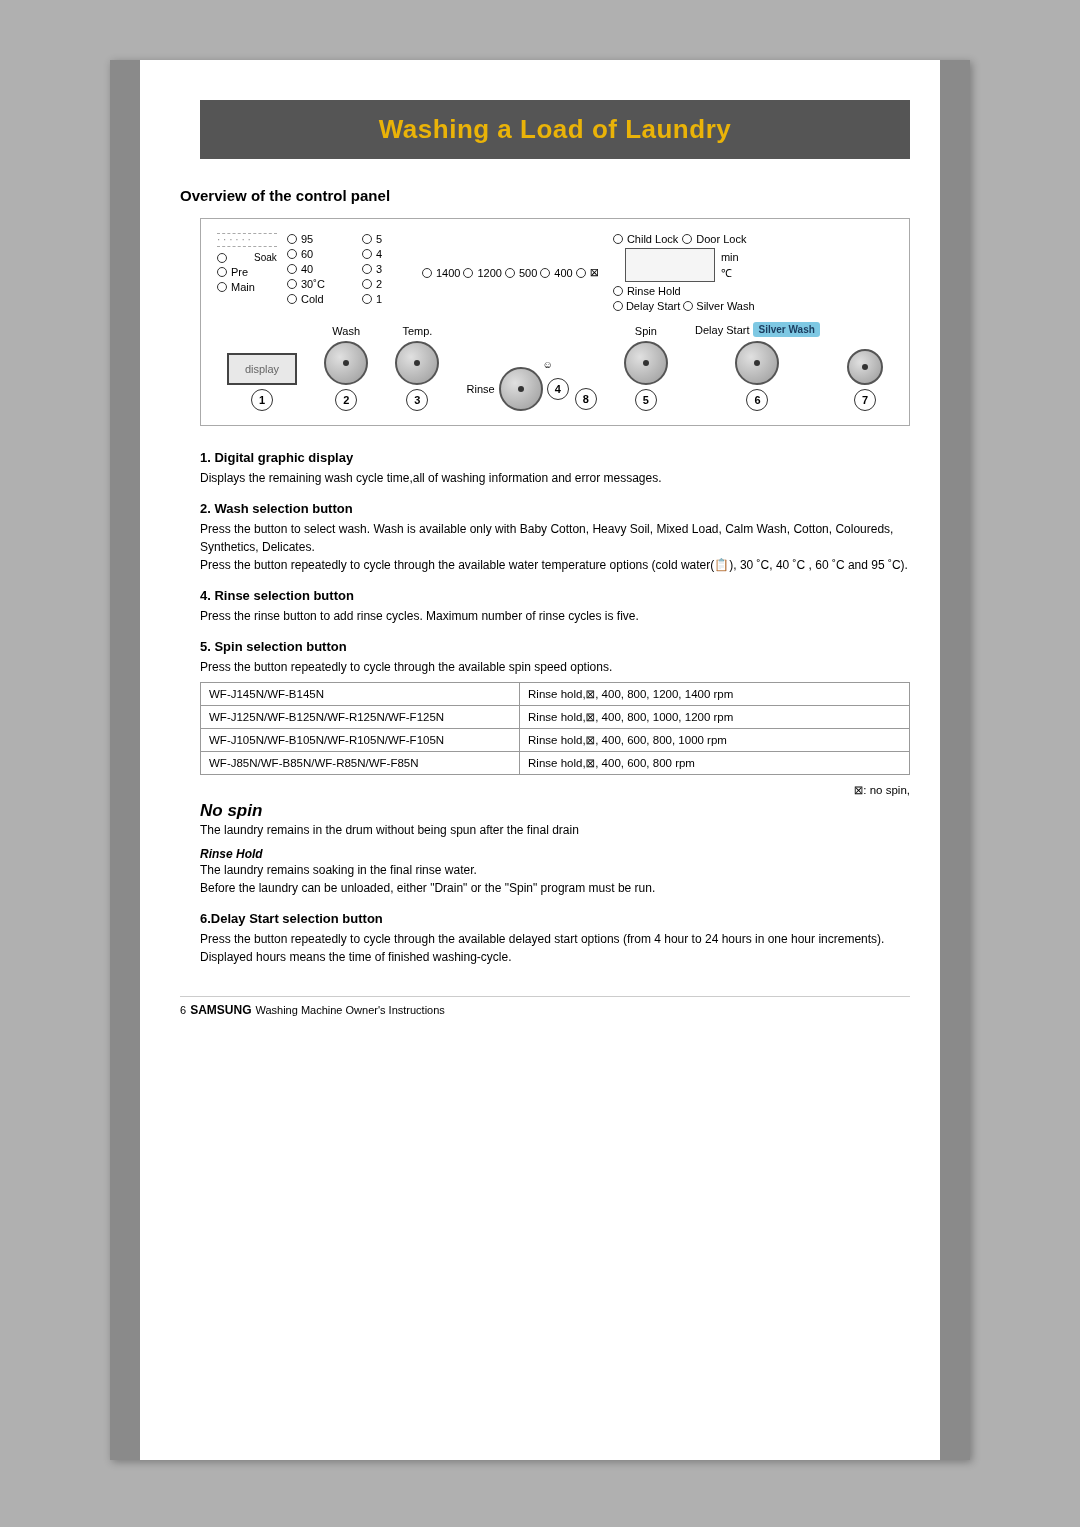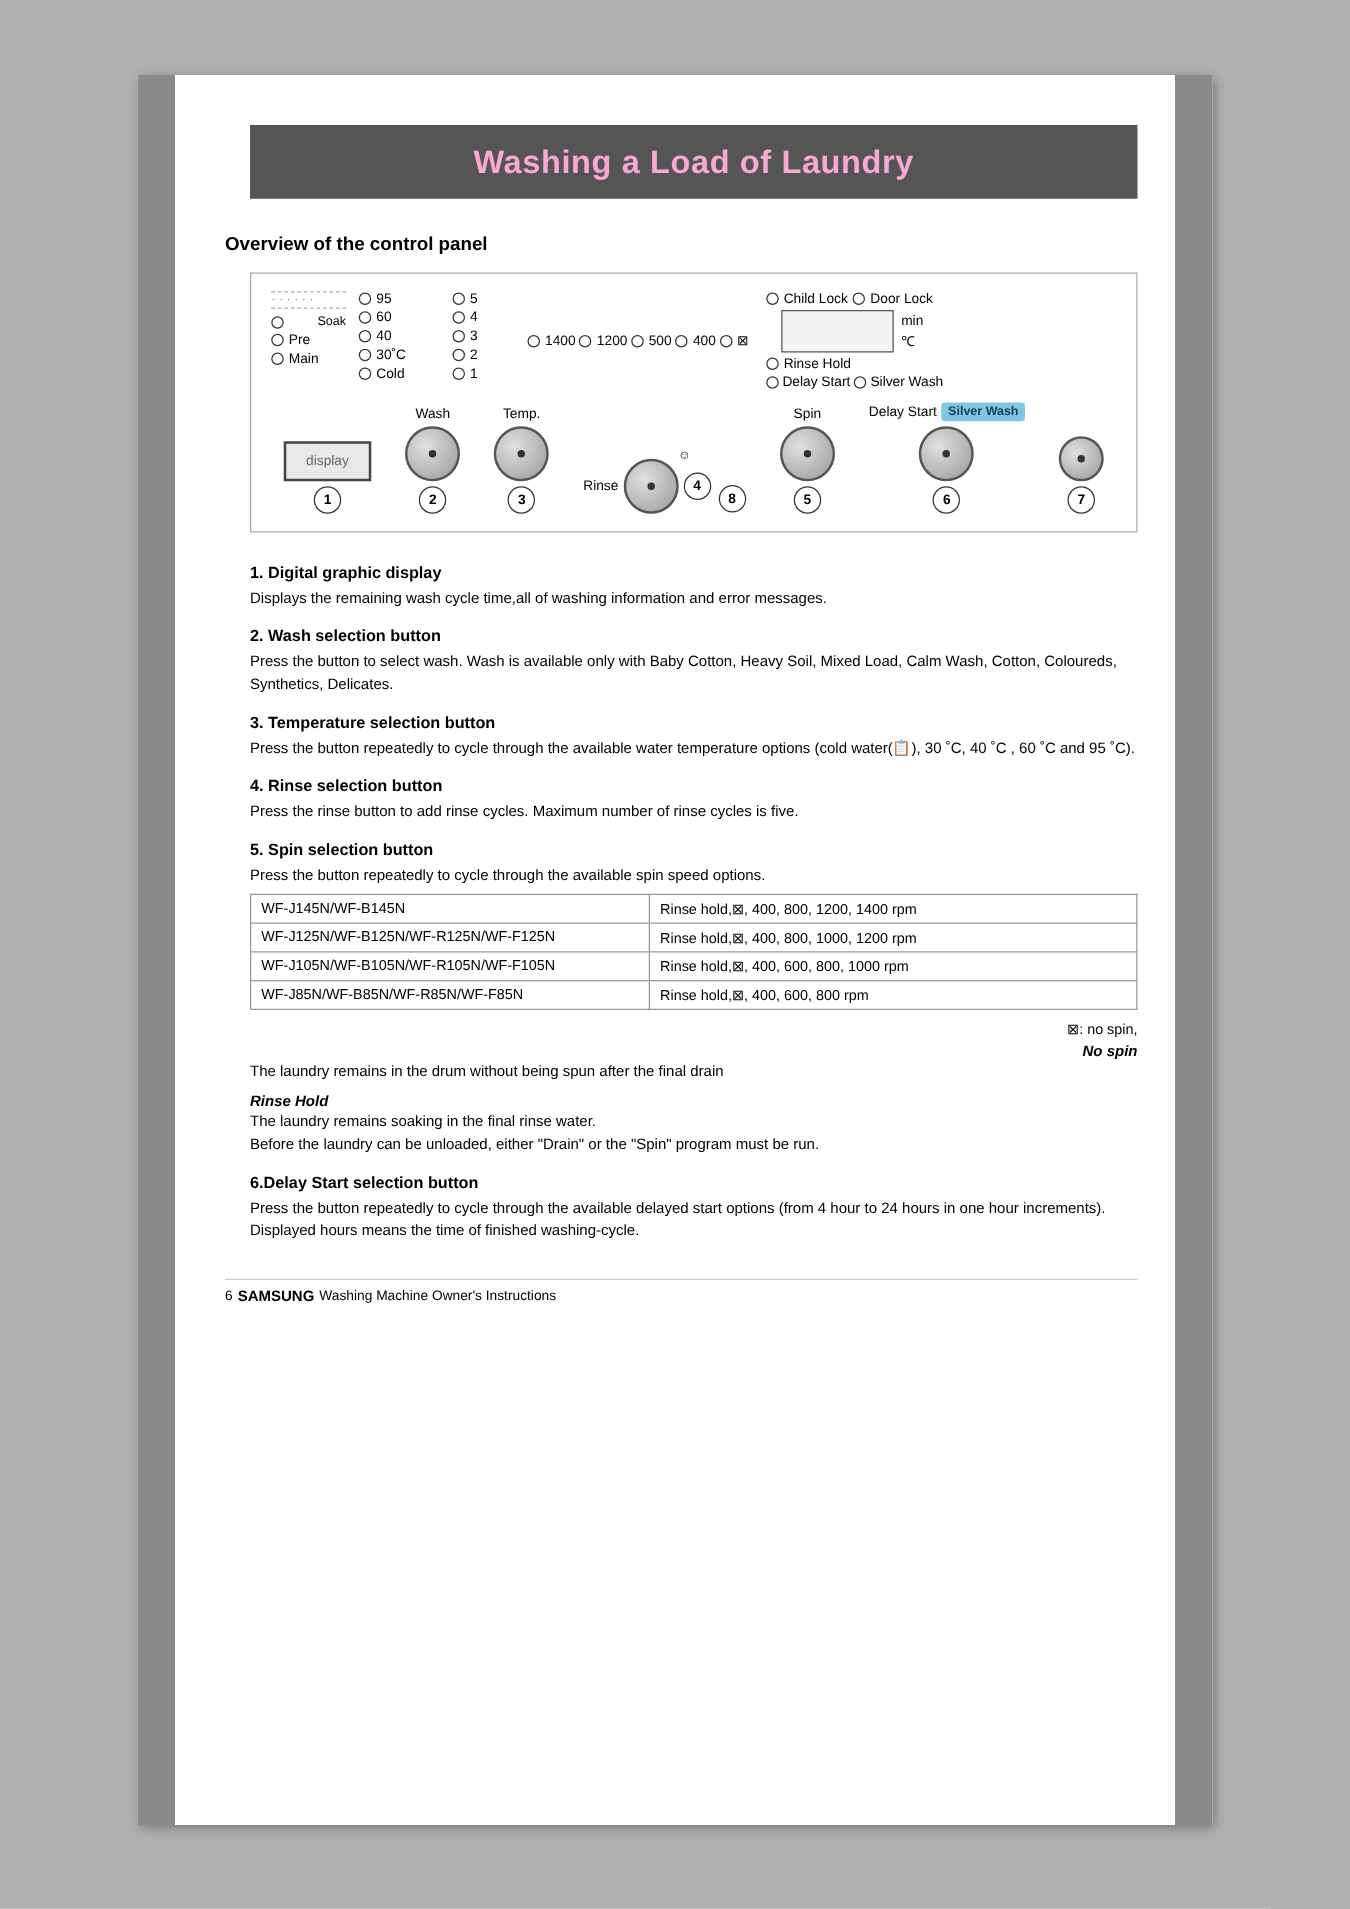--- a/index.html
+++ b/index.html
@@ -42,21 +42,21 @@
     }
     
     .title-box {
       background: #555555;
       text-align: center;
       padding: 14px 30px;
       margin-bottom: 28px;
       margin-left: 20px;
     }
     .title-box h1 {
-      color: #f9a8d4;
+      color: #eab308;
       font-size: 26px;
       font-weight: bold;
       letter-spacing: 0.5px;
     }
     
     .section-heading {
       font-size: 15px;
       font-weight: bold;
       margin-bottom: 14px;
     }
@@ -165,23 +165,22 @@
     }
     .spin-table td:first-child {
       width: 45%;
     }
     .spin-table td:last-child {
       width: 55%;
     }
     .nospin-label {
       font-style: italic;
       font-weight: bold;
-      font-size: 12px;
+      font-size: 17px;
       margin-top: 4px;
-      text-align: right;
     }
     .nospin-text {
       font-size: 12px;
       line-height: 1.5;
     }
     .rinshold-label {
       font-style: italic;
       font-weight: bold;
       font-size: 12px;
       margin-top: 8px;
@@ -391,21 +390,20 @@
     </div>
 
     <div class="content">
 
       <div class="item-heading">1. Digital graphic display</div>
       <p class="item-text">Displays the remaining wash cycle time,all of washing information and error messages.</p>
 
       <div class="item-heading">2. Wash selection button</div>
       <p class="item-text">Press the button to select wash. Wash is available only with Baby Cotton, Heavy Soil, Mixed Load, Calm Wash, Cotton, Coloureds, Synthetics, Delicates.</p>
 
-      <div class="item-heading">3. Temperature selection button</div>
       <p class="item-text">Press the button  repeatedly to cycle through the available water temperature options (cold water(📋), 30 ˚C, 40 ˚C , 60 ˚C and 95 ˚C).</p>
 
       <div class="item-heading">4. Rinse selection button</div>
       <p class="item-text">Press the rinse button to add rinse cycles. Maximum number of rinse cycles is five.</p>
 
       <div class="item-heading">5. Spin selection button</div>
       <p class="item-text">Press the button repeatedly to cycle through the available spin speed options.</p>
 
       <table class="spin-table">
         <tbody id="spin-table-body">

